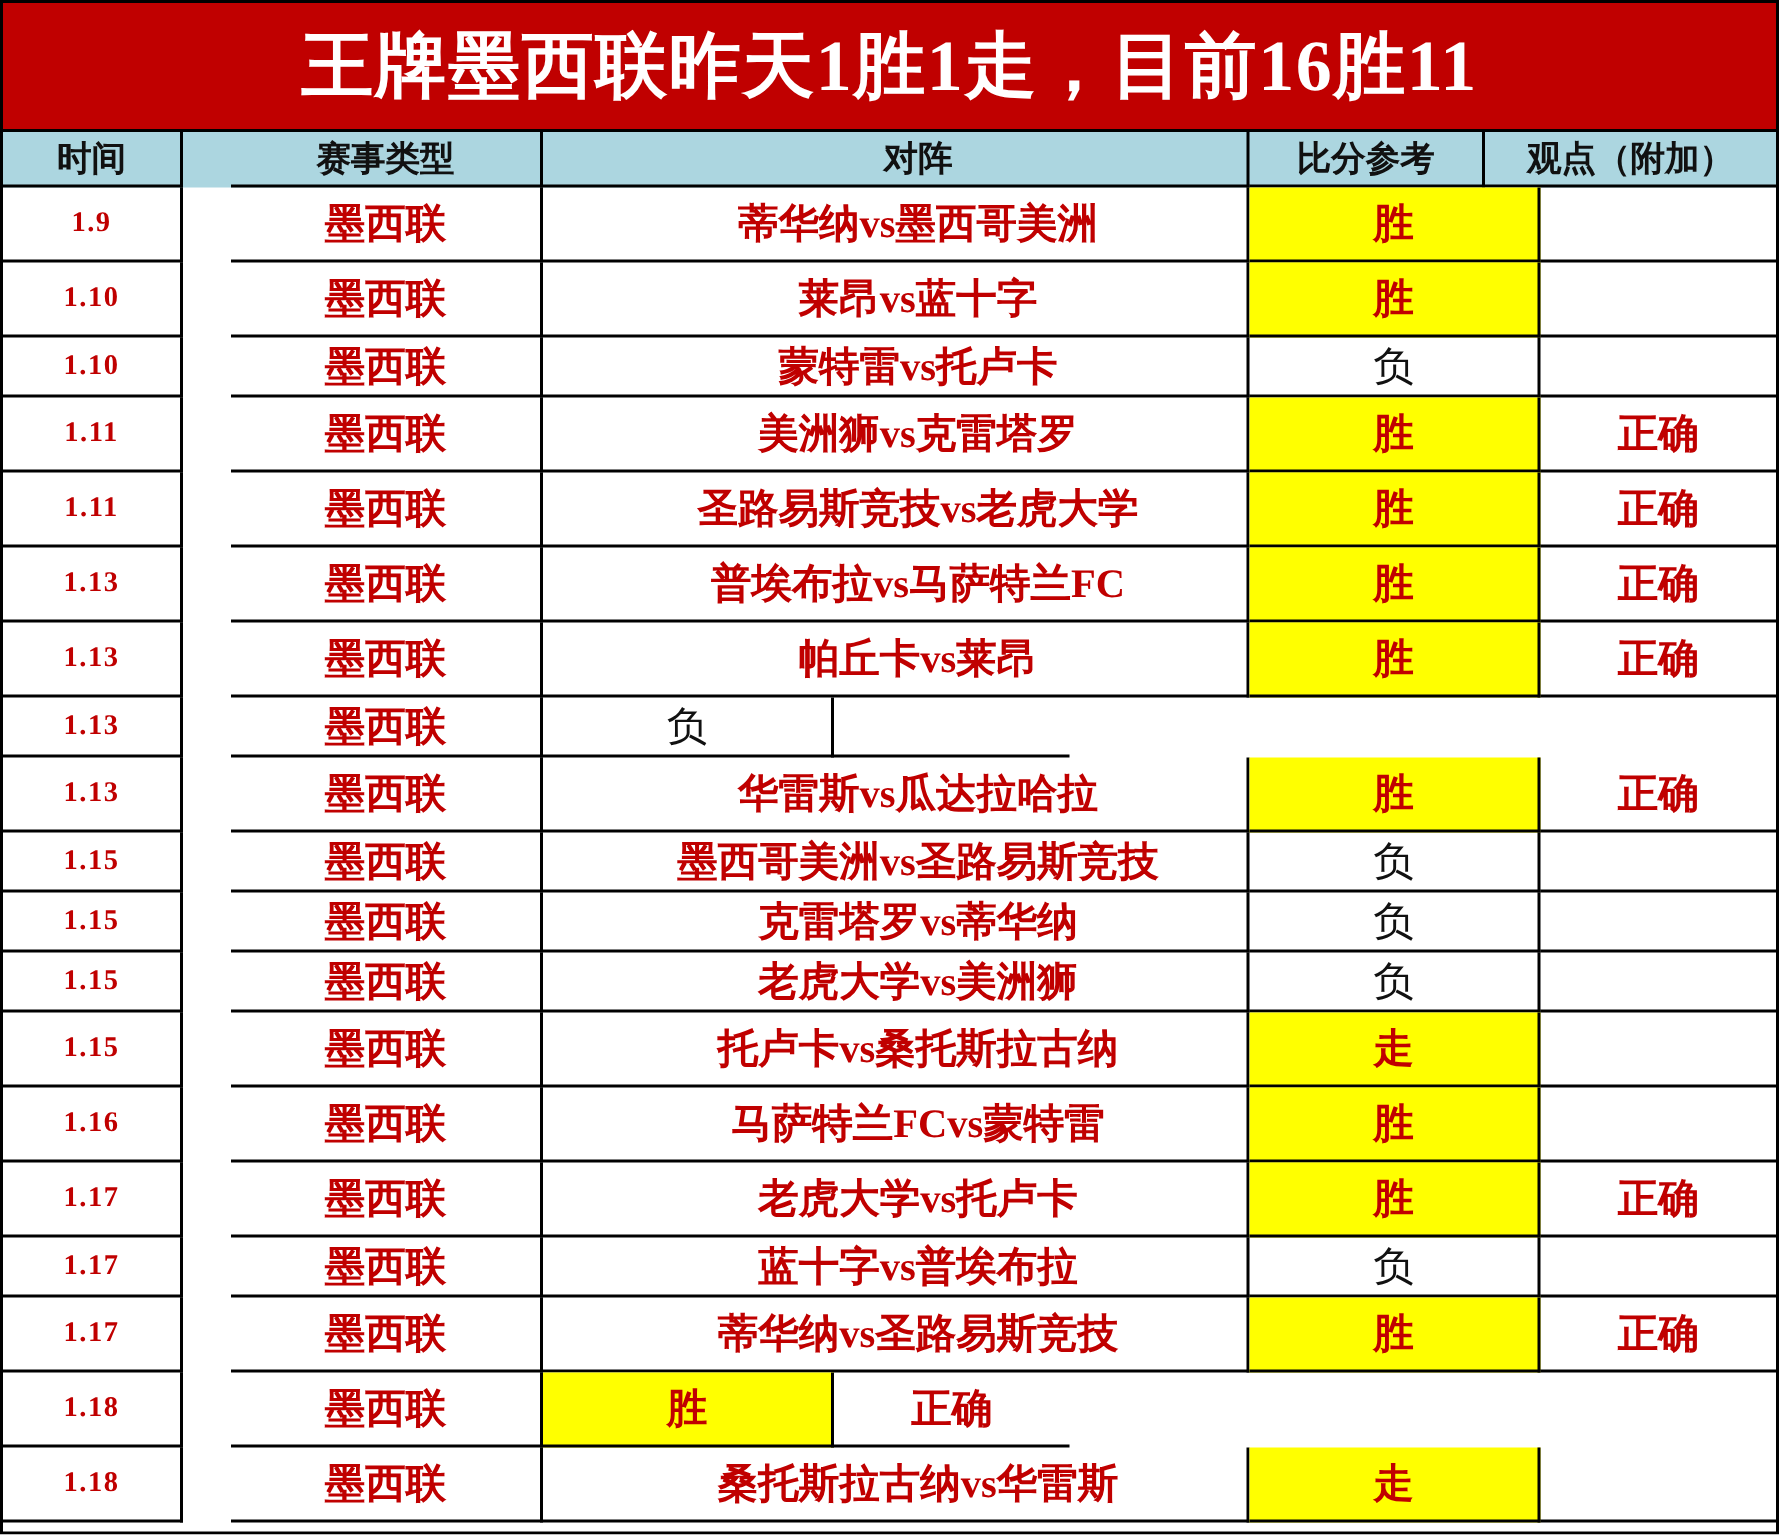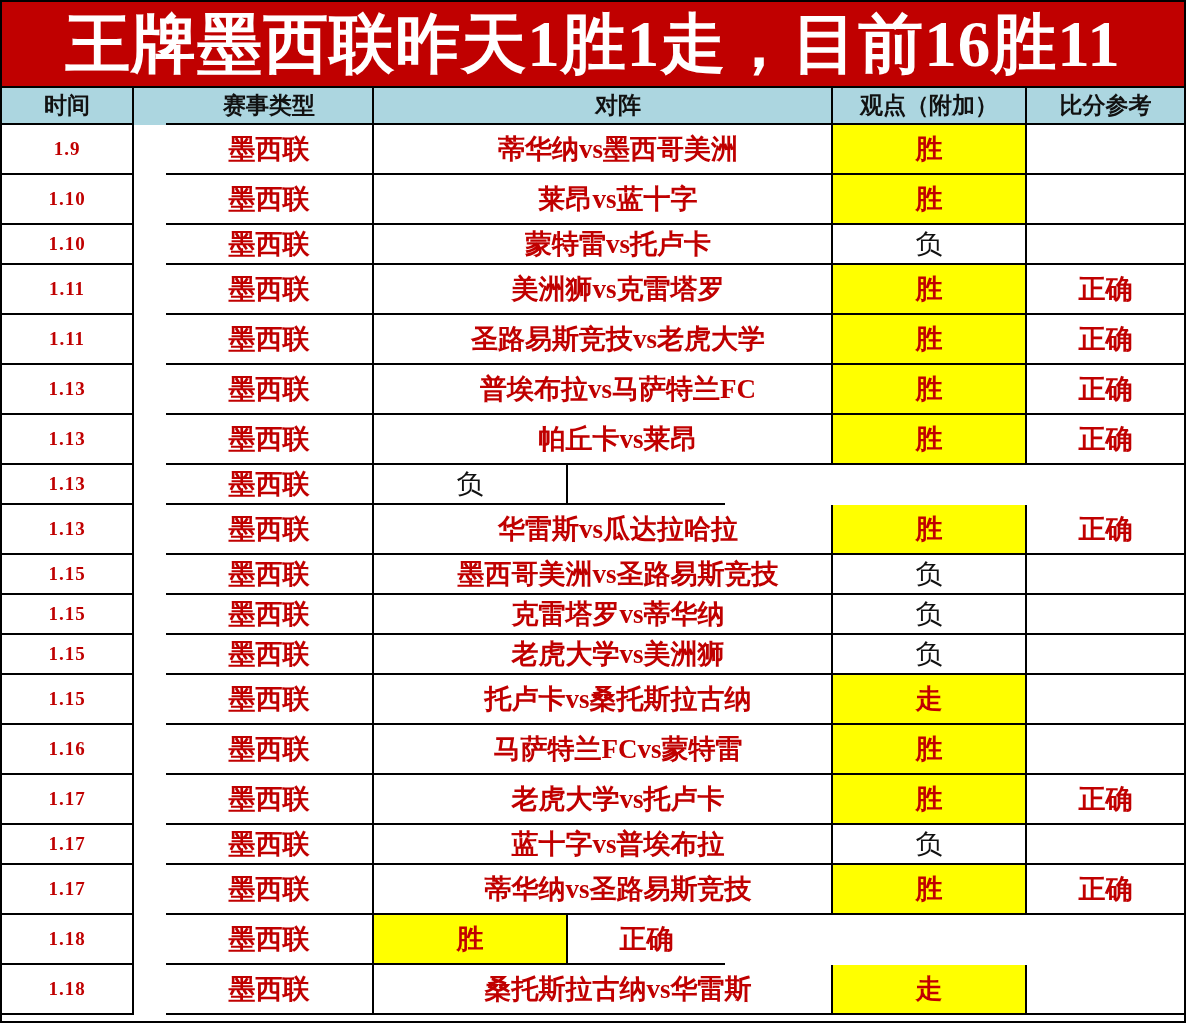--- a/index.html
+++ b/index.html
@@ -21,21 +21,21 @@
     flex-direction: column;
     overflow: hidden;
   }
   .banner {
     height: 86px;
     background: var(--red);
     color: #ffffff;
     display: flex;
     align-items: center;
     justify-content: center;
-    font-size: 65px;
+    font-size: 48px;
     font-weight: 700;
     letter-spacing: 1px;
     flex: 0 0 auto;
     border-bottom: 2px solid var(--border);
   }
   .table {
     flex: 1 1 auto;
     display: flex;
     flex-direction: column;
     min-height: 0;
@@ -59,21 +59,21 @@
     border-bottom: 2px solid var(--border);
     display: flex;
     align-items: center;
     justify-content: center;
     text-align: center;
     overflow: hidden;
     white-space: nowrap;
   }
   .td:last-child, .th:last-child { border-right: none; }
   .th { font-size: 23px; font-weight: 700; color: var(--ink); }
-  .c-date   { width: 132px;  flex: 0 0 auto; }
+  .c-date   { width: 120px;  flex: 0 0 auto; }
   .c-league { width: 208px;  flex: 0 0 auto; margin-left: 32px; }
   .c-match  { flex: 1 1 auto; padding-left: 31px; }
   .c-view   { width: 194px;  flex: 0 0 auto; }
   .c-ref    { width: 157px;  flex: 0 0 auto; }
   .td {
     font-size: 27px;
     font-weight: 700;
     color: var(--red);
   }
   .td.c-date { font-size: 19px; letter-spacing: 1px; }
@@ -85,22 +85,22 @@
 
 <div class="page">
   <div class="banner">
     <span>王牌墨西联昨天1胜1走，目前16胜11</span>
   </div>
   <div class="table">
     <div class="tr thead">
       <div class="th c-date">时间</div>
       <div class="th c-league">赛事类型</div>
       <div class="th c-match">对阵</div>
+      <div class="th c-ref">比分参考</div>
       <div class="th c-view">观点（附加）</div>
-      <div class="th c-ref">比分参考</div>
     </div>
     <div id="tbody">
         <div class="tr tall">
           <div class="td c-date">1.9</div>
           <div class="td c-league">墨西联</div>
           <div class="td c-match">蒂华纳vs墨西哥美洲</div>
           <div class="td c-view hl">胜</div>
           <div class="td c-ref"></div>
         </div>
         <div class="tr tall">

